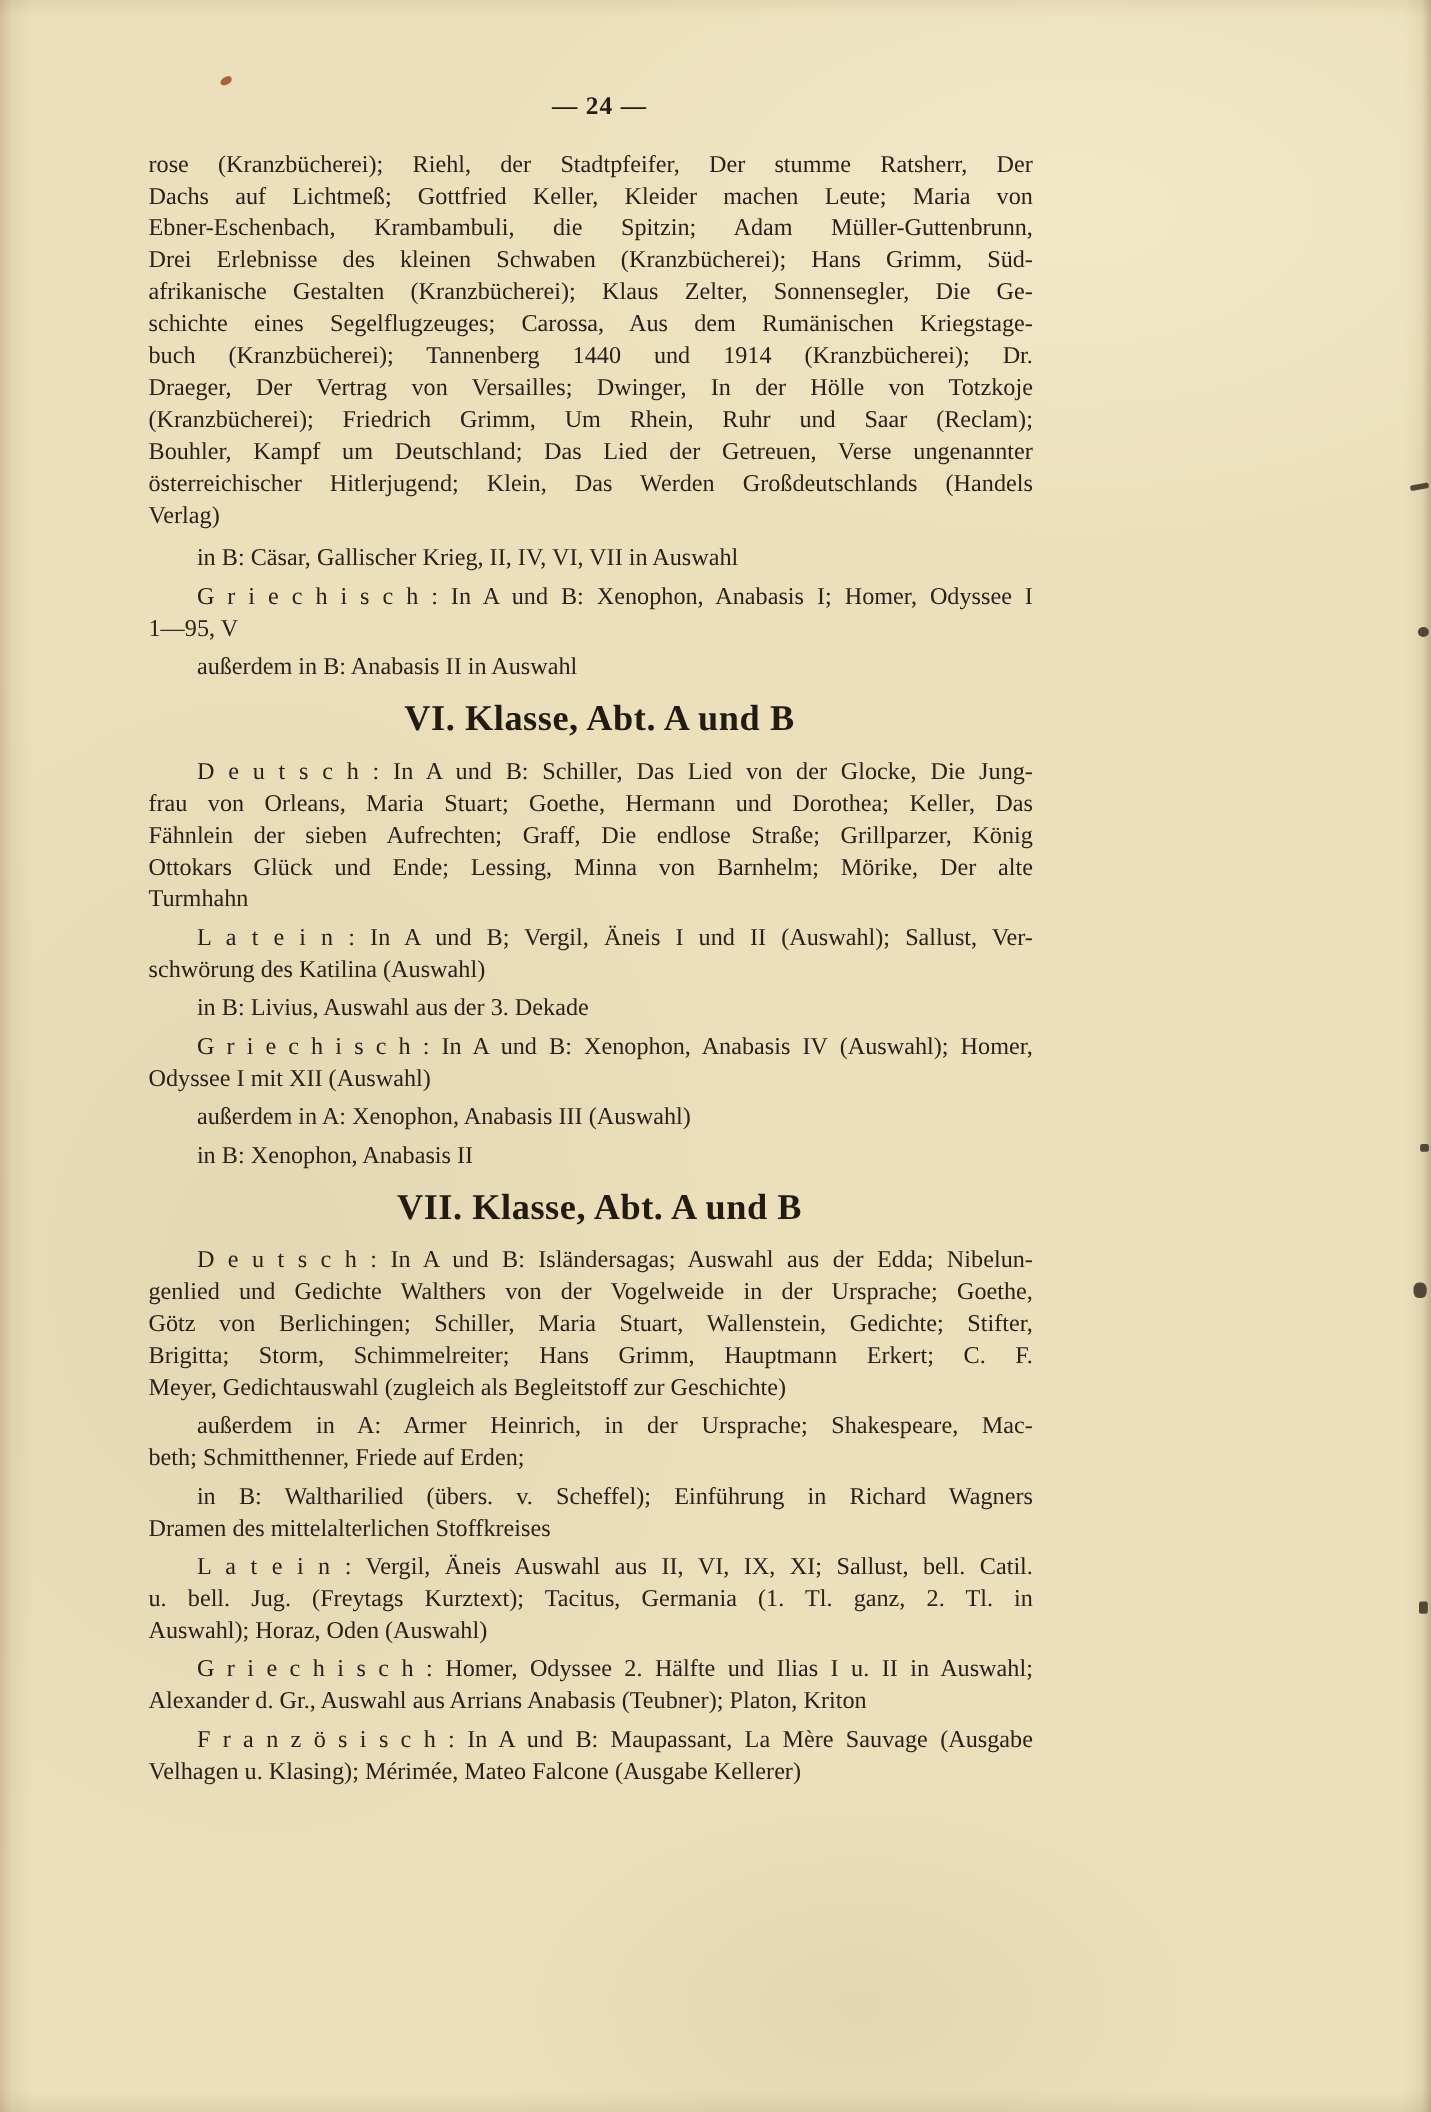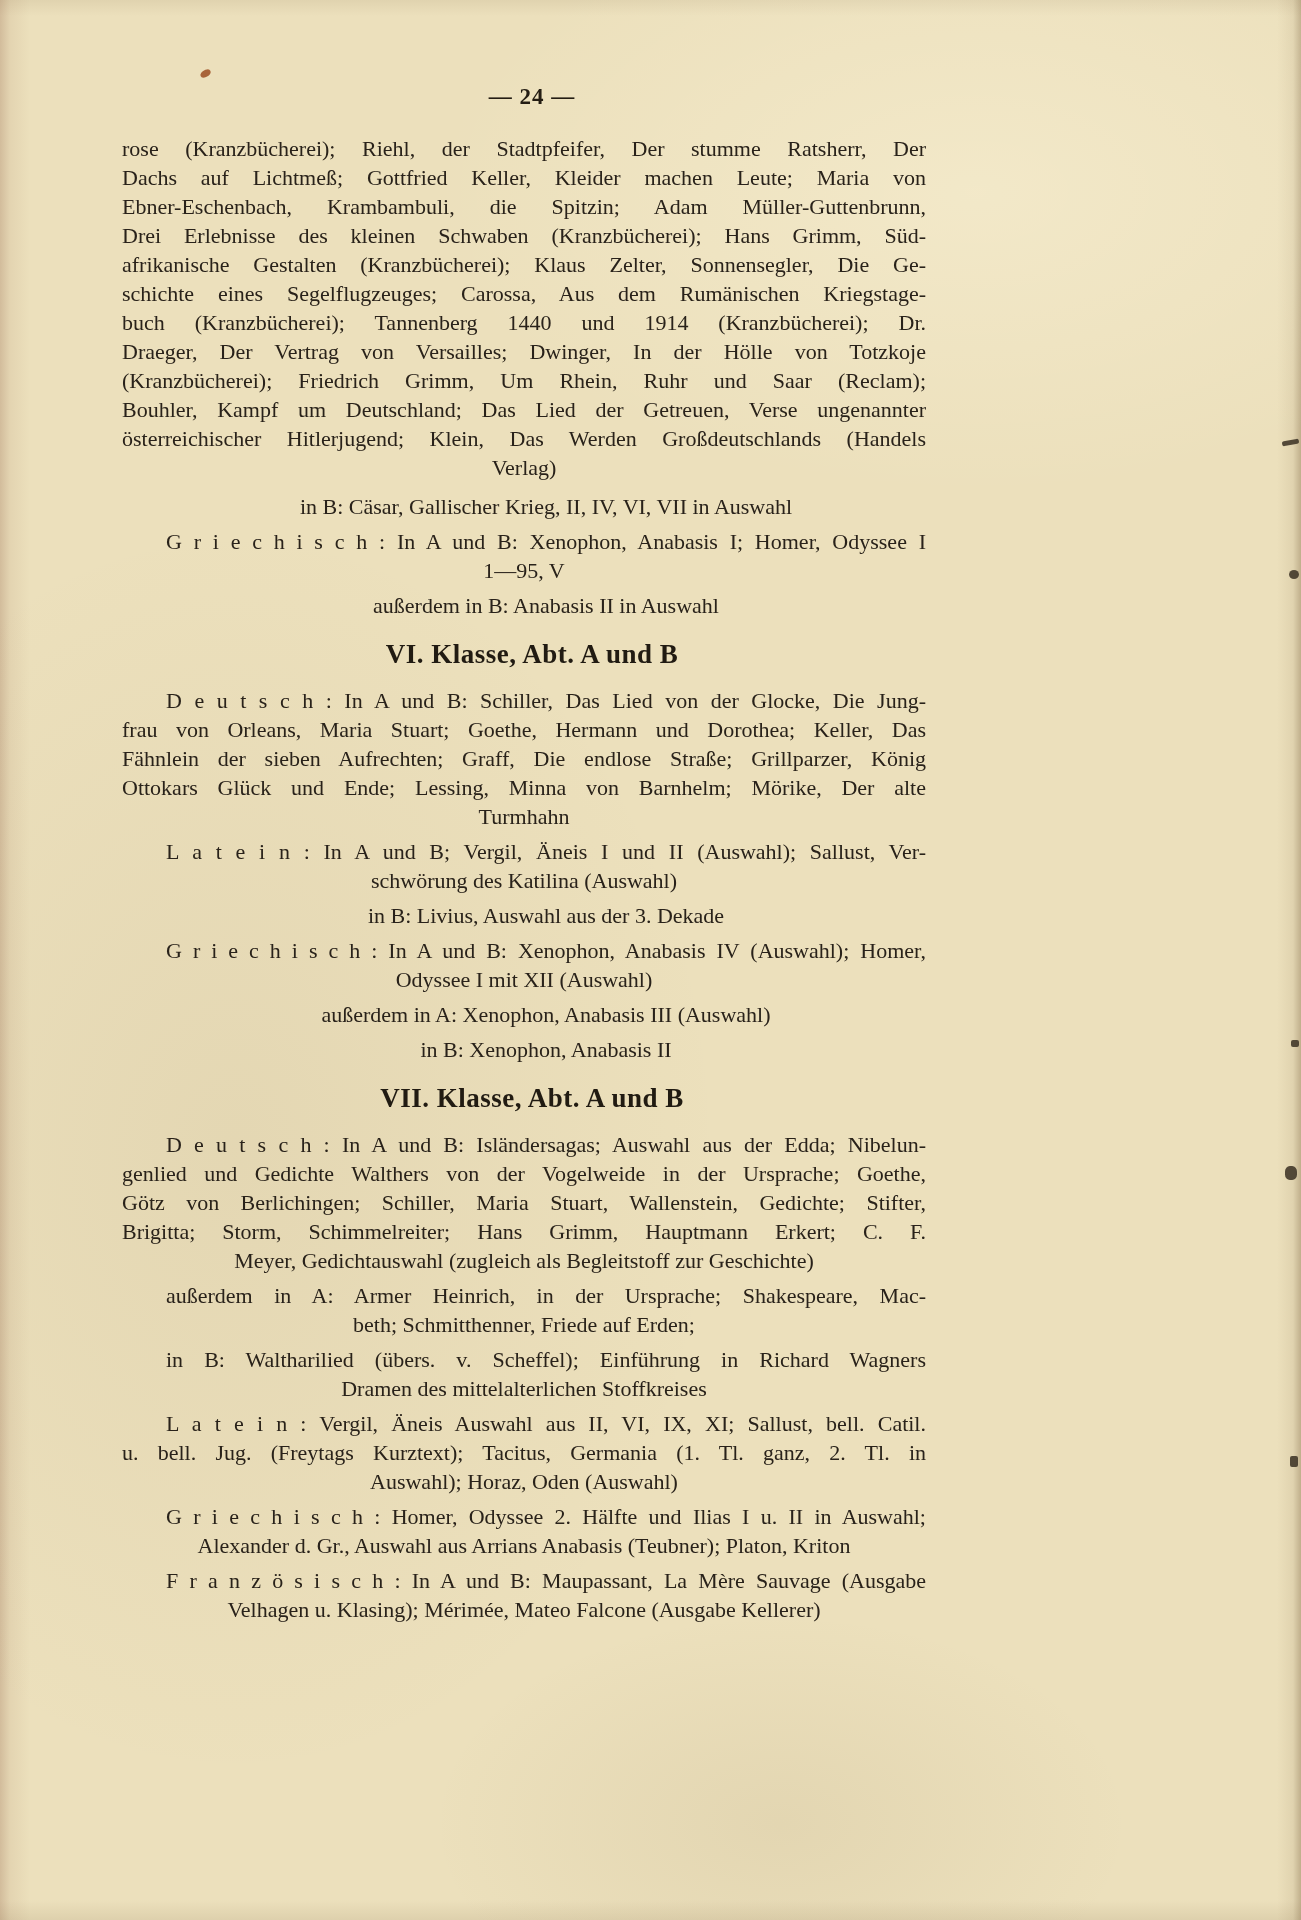--- a/index.html
+++ b/index.html
@@ -10,32 +10,32 @@
       radial-gradient(ellipse 900px 500px at 75% 10%, rgba(255,248,224,0.35), rgba(255,255,255,0) 60%),
       radial-gradient(ellipse 700px 900px at 18% 60%, rgba(120,95,55,0.07), rgba(0,0,0,0) 70%),
       radial-gradient(ellipse 500px 300px at 60% 95%, rgba(120,95,55,0.08), rgba(0,0,0,0) 70%),
       linear-gradient(90deg, rgba(150,105,80,0.30) 0px, rgba(150,105,80,0.10) 10px, rgba(0,0,0,0) 30px),
       linear-gradient(270deg, rgba(120,95,60,0.38) 0px, rgba(120,95,60,0.10) 8px, rgba(0,0,0,0) 24px),
       linear-gradient(0deg, rgba(120,95,60,0.12) 0px, rgba(0,0,0,0) 20px),
       linear-gradient(180deg, rgba(120,95,60,0.10) 0px, rgba(0,0,0,0) 16px);
     font-family: "Liberation Serif", serif;
     color: #29221a;
   }
-  .page { position: absolute; top: 84px; left: 122px; width: 820px; }
+  .page { position: absolute; top: 84px; left: 135px; width: 820px; }
   .page-number {
     text-align: center; font-weight: bold; font-size: 23px;
     letter-spacing: 1px; margin-bottom: 24px; color: #241d13;
   }
-  .line { font-size: 22px; line-height: 29px; text-align: center; }
+  .line { font-size: 22px; line-height: 29px; text-align: left; }
   .line.fill { text-align: justify; text-align-last: justify; }
   .line.indent { text-indent: 44px; }
   .para { margin: 0 16px 6px 0; }
   .para.lead { margin-bottom: 10px; }
   .heading {
-    text-align: center; font-weight: bold; font-size: 27px; line-height: 36px;
+    text-align: center; font-weight: bold; font-size: 33px; line-height: 36px;
     margin: 16px 0 14px 0; letter-spacing: 0.5px; color: #211b12;
     font-family: "Liberation Serif", serif;
   }
   
   .speck {
     position: absolute; left: 200px; top: 70px; width: 11px; height: 7px;
     background: #9c4e22; border-radius: 60% 40% 55% 45%;
     transform: rotate(-22deg); opacity: 0.85;
   }
   .edge-mark { position: absolute; background: #43382a; border-radius: 2px; opacity: 0.9; }

